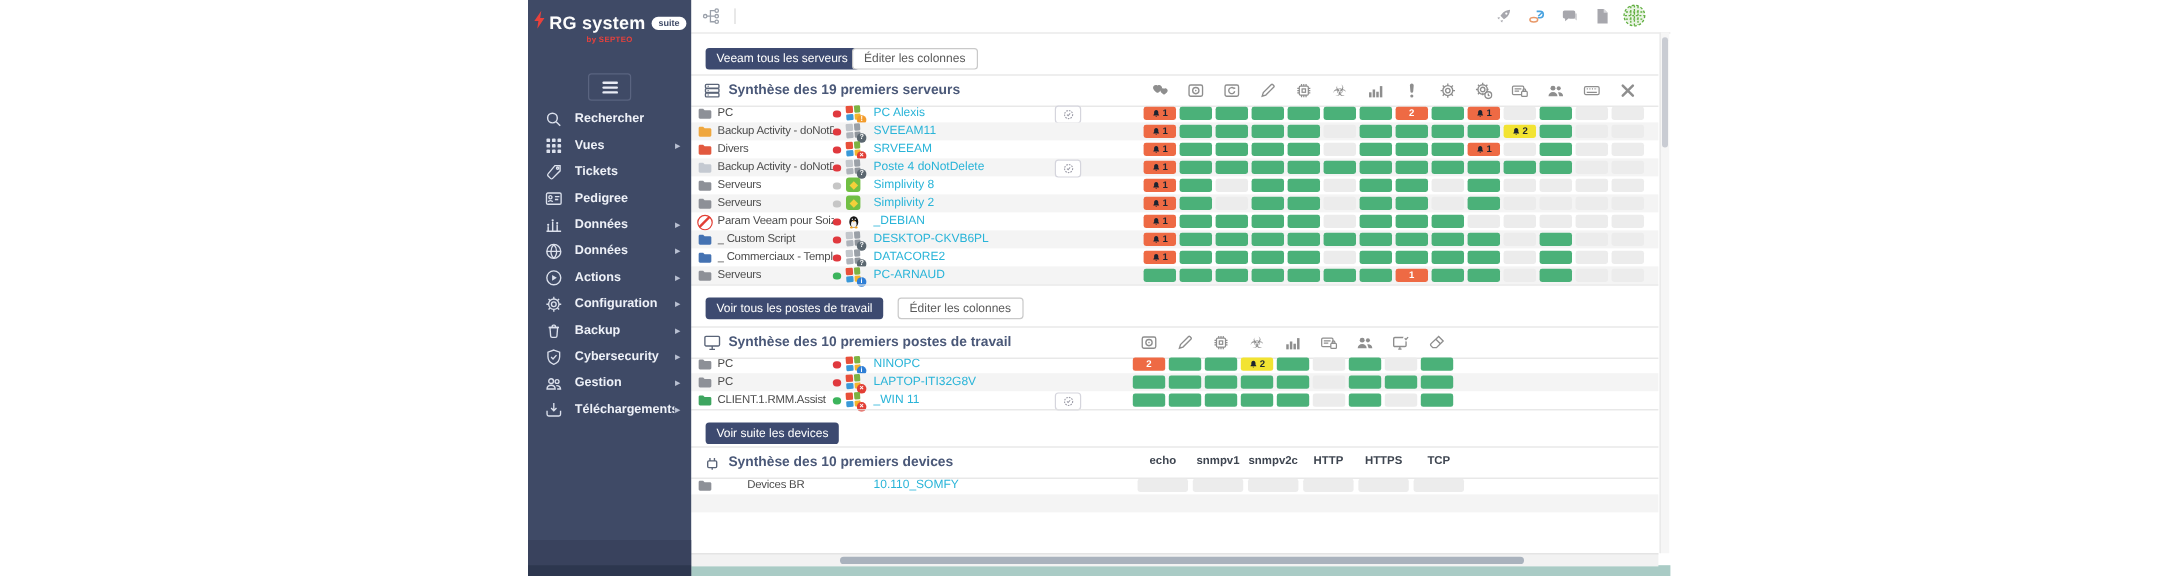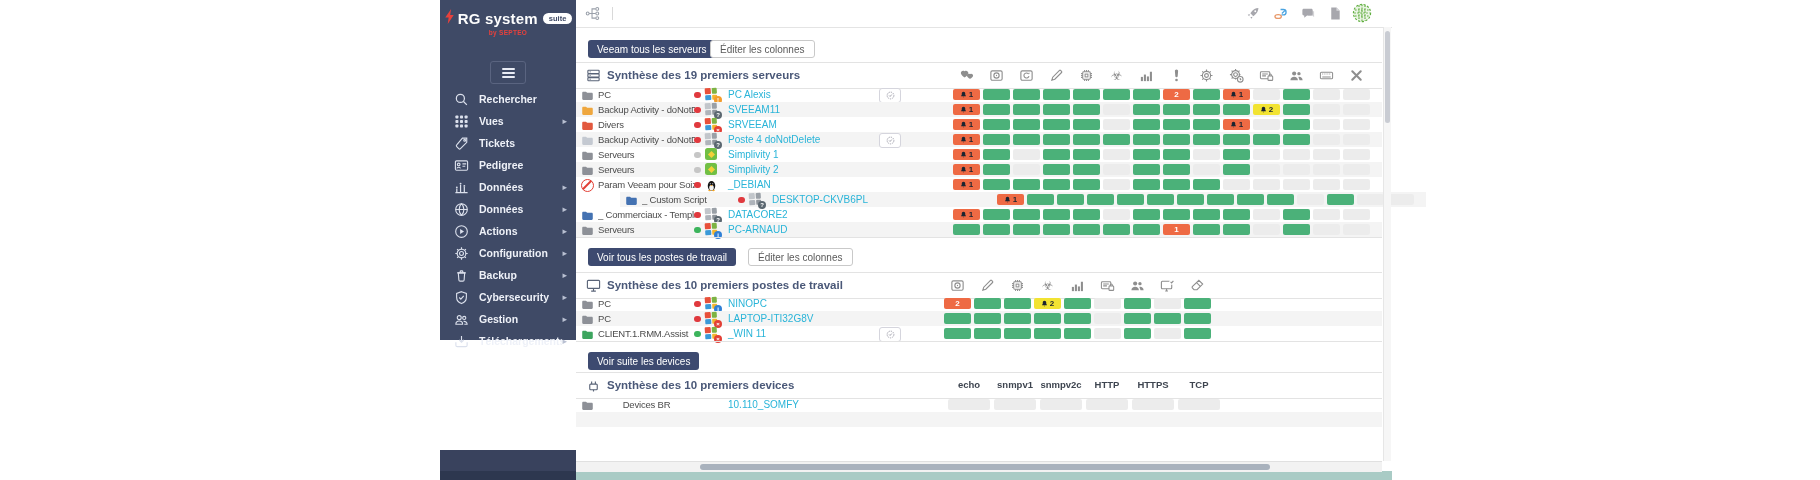--- a/index.html
+++ b/index.html
@@ -1,20 +1,20 @@
 <!DOCTYPE html>
 <html><head>
 <meta charset="utf-8">
 <style>
   html,body{margin:0;padding:0}
   body{width:1820px;height:480px;position:relative;background:#fff;
        font-family:"Liberation Sans",sans-serif;overflow:hidden}
 
   
-  .sidebar{position:absolute;left:440px;top:0;width:136px;height:340px;background:#3f4a66;z-index:3}
+  .sidebar{position:absolute;left:440px;top:0;width:136px;height:480px;background:#3f4a66;z-index:3}
   .sb-foot1{position:absolute;left:0;top:450px;width:136px;height:21px;background:#39425d}
   .sb-foot2{position:absolute;left:0;top:471px;width:136px;height:9px;background:#2d374f}
   .logo{position:relative;height:46px;padding-top:9px;text-align:center;color:#fff}
   .logo-line{display:flex;align-items:center;justify-content:center;gap:3px}
   .logo-name{font-size:15px;font-weight:700;letter-spacing:.2px;color:#fdfdfd}
   .suite{background:#fff;color:#3f4a66;font-size:7.5px;font-weight:700;border-radius:7px;padding:1px 6px;margin-left:2px}
   .byline{font-size:6.5px;color:#e8413c;font-weight:700;text-align:center;margin-top:1px;letter-spacing:.3px}
   .hamburger{margin:6px auto 4px auto;width:34px;height:21px;border:1px solid #5a6480;border-radius:3px;
              display:flex;flex-direction:column;justify-content:center;align-items:center;gap:2px;cursor:pointer;background:transparent}
   .hamburger i{display:block;width:13px;height:2px;background:#e9ecf5;border-radius:1px}
@@ -571,21 +571,21 @@
         <div class="fold"><svg viewBox="0 0 16 16">
             <path d="M1.5 4.7c0-.8.6-1.4 1.4-1.4h3.2L7.6 4.7h5.5c.8 0 1.4.6 1.4 1.4v5.9c0 .8-.6 1.4-1.4 1.4H2.9c-.8 0-1.4-.6-1.4-1.4z" fill="#8d9097"></path>
           </svg></div>
         <div class="glab">Serveurs</div>
         <div class="dot" style="background: rgb(198, 198, 198);"></div>
         <div class="osic">
           <div class="simpl">
             <i></i>
           </div>
         </div>
-        <div class="name">Simplivity 1</div>
+        <div class="name">Simplivity 8</div>
         <div class="cell" style="left: 377px; width: 27px; background: rgb(238, 106, 68);">
           <svg viewBox="0 0 16 16" width="7" height="7">
             <path d="M8 1.5c-2.6 0-4 2-4 4.5v3L2.5 11v1h11v-1L12 9V6c0-2.5-1.4-4.5-4-4.5z" fill="#1c2430"></path>
             <path d="M6.5 13a1.5 1.5 0 0 0 3 0z" fill="#1c2430"></path>
           </svg>
           <span style="color:#1c2430">1</span>
         </div>
         <div class="cell" style="left: 407px; width: 27px; background: rgb(75, 177, 121);"></div>
         <div class="cell" style="left: 437px; width: 27px; background: rgb(236, 236, 236);"></div>
         <div class="cell" style="left: 467px; width: 27px; background: rgb(75, 177, 121);"></div>
@@ -665,21 +665,21 @@
         <div class="cell" style="left: 527px; width: 27px; background: rgb(236, 236, 236);"></div>
         <div class="cell" style="left: 557px; width: 27px; background: rgb(75, 177, 121);"></div>
         <div class="cell" style="left: 587px; width: 27px; background: rgb(75, 177, 121);"></div>
         <div class="cell" style="left: 617px; width: 27px; background: rgb(75, 177, 121);"></div>
         <div class="cell" style="left: 647px; width: 27px; background: rgb(236, 236, 236);"></div>
         <div class="cell" style="left: 677px; width: 27px; background: rgb(236, 236, 236);"></div>
         <div class="cell" style="left: 707px; width: 27px; background: rgb(236, 236, 236);"></div>
         <div class="cell" style="left: 737px; width: 27px; background: rgb(236, 236, 236);"></div>
         <div class="cell" style="left: 767px; width: 27px; background: rgb(236, 236, 236);"></div>
       </div>
-      <div class="trow alt" style="top: 165px; margin-left: 44px;">
+      <div class="trow alt" style="top: 165px;">
         <div class="fold"><svg viewBox="0 0 16 16">
             <path d="M1.5 4.7c0-.8.6-1.4 1.4-1.4h3.2L7.6 4.7h5.5c.8 0 1.4.6 1.4 1.4v5.9c0 .8-.6 1.4-1.4 1.4H2.9c-.8 0-1.4-.6-1.4-1.4z" fill="#4472b2"></path>
           </svg></div>
         <div class="glab">_ Custom Script</div>
         <div class="dot" style="background: rgb(224, 57, 62);"></div>
         <div class="osic">
           <div class="win">
             <i style="background:#c2c6cb"></i>
             <i style="background:#9aa0a7"></i>
             <i style="background:#aeb3ba"></i>

